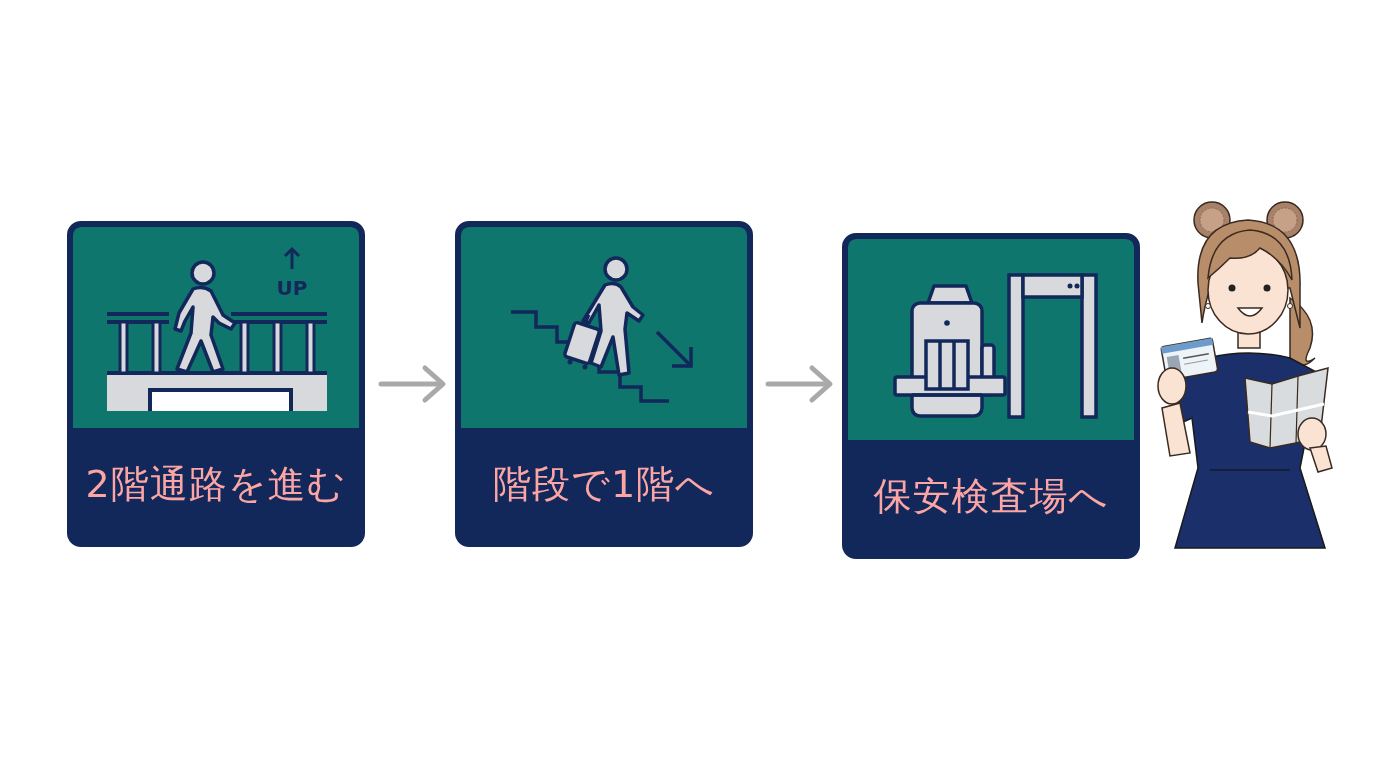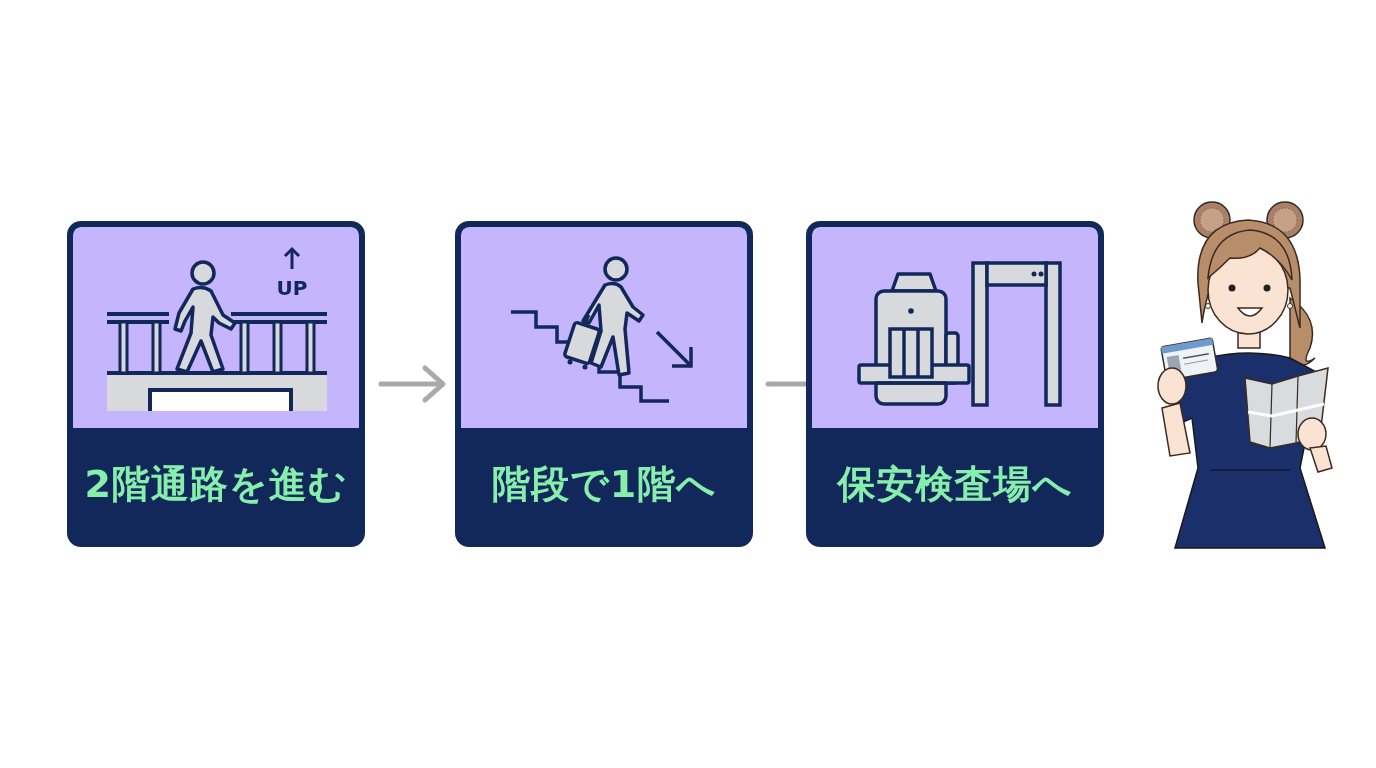--- a/index.html
+++ b/index.html
@@ -2,25 +2,25 @@
 <html><head>
 <meta charset="utf-8">
 <style>
   html, body { margin: 0; padding: 0; background: #ffffff; }
   body { width: 1376px; height: 768px; position: relative; overflow: hidden;
          font-family: "DejaVu Sans", "Liberation Sans", sans-serif; }
   .panel { position: absolute; top: 221px; width: 298px; height: 326px;
            box-sizing: border-box; border: 6px solid #13285a; border-radius: 14px;
            background: #13285a; overflow: hidden; }
   .panel .pic { position: absolute; left: 0; top: 0; right: 0; height: 201px;
-                background: #c4b5fd; border-radius: 8px 8px 0 0; }
+                background: #0f766e; border-radius: 8px 8px 0 0; }
   .panel .pic svg { position: absolute; left: 0; top: 0; width: 286px; height: 201px; }
   .panel .caption { position: absolute; left: 0; right: 0; top: 201px; bottom: 0;
                     display: flex; align-items: center; justify-content: center;
-                    color: #86efac; font-weight: bold; font-size: 38px; letter-spacing: 1px; }
+                    color: #fca5a5; font-weight: normal; font-size: 38px; letter-spacing: 1px; }
   .arrow { position: absolute; top: 364px; width: 72px; height: 40px; }
   .character { position: absolute; left: 1150px; top: 198px; width: 210px; height: 352px; }
 </style>
 </head>
 <body>
 
 <div class="panel" style="left:67px;">
   <div class="pic">
     <svg viewBox="0 0 286 201">
 
@@ -74,21 +74,21 @@
     </svg>
   </div>
   <div class="caption">階段で1階へ</div>
 </div>
 
 <svg class="arrow" style="left:764px;" viewBox="0 0 72 40">
   <line x1="4" y1="20" x2="64" y2="20" stroke="#a9a9a9" stroke-width="5" stroke-linecap="round"></line>
   <polyline points="48,4 66,20 48,36" fill="none" stroke="#a9a9a9" stroke-width="5" stroke-linecap="round" stroke-linejoin="round"></polyline>
 </svg>
 
-<div class="panel" style="left:806px;">
+<div class="panel" style="left:842px;margin-top:12px;">
   <div class="pic">
     <svg viewBox="0 0 286 201">
 
       <path d="M80 64 L86 47 L118 47 L124 64 Z" fill="#d7d9dd" stroke="#13285a" stroke-width="3.5" stroke-linejoin="round"></path>
       <rect x="64" y="64" width="70" height="113" rx="8" fill="#d7d9dd" stroke="#13285a" stroke-width="3.5"></rect>
       <rect x="134" y="106" width="12" height="50" rx="3" fill="#d7d9dd" stroke="#13285a" stroke-width="3.5"></rect>
       <rect x="47" y="138" width="110" height="18" rx="2" fill="#d7d9dd" stroke="#13285a" stroke-width="3.5"></rect>
       <rect x="78" y="102" width="42" height="48" fill="#d7d9dd" stroke="#13285a" stroke-width="3.5"></rect>
       <line x1="92" y1="102" x2="92" y2="150" stroke="#13285a" stroke-width="3.5"></line>
       <line x1="106" y1="102" x2="106" y2="150" stroke="#13285a" stroke-width="3.5"></line>

